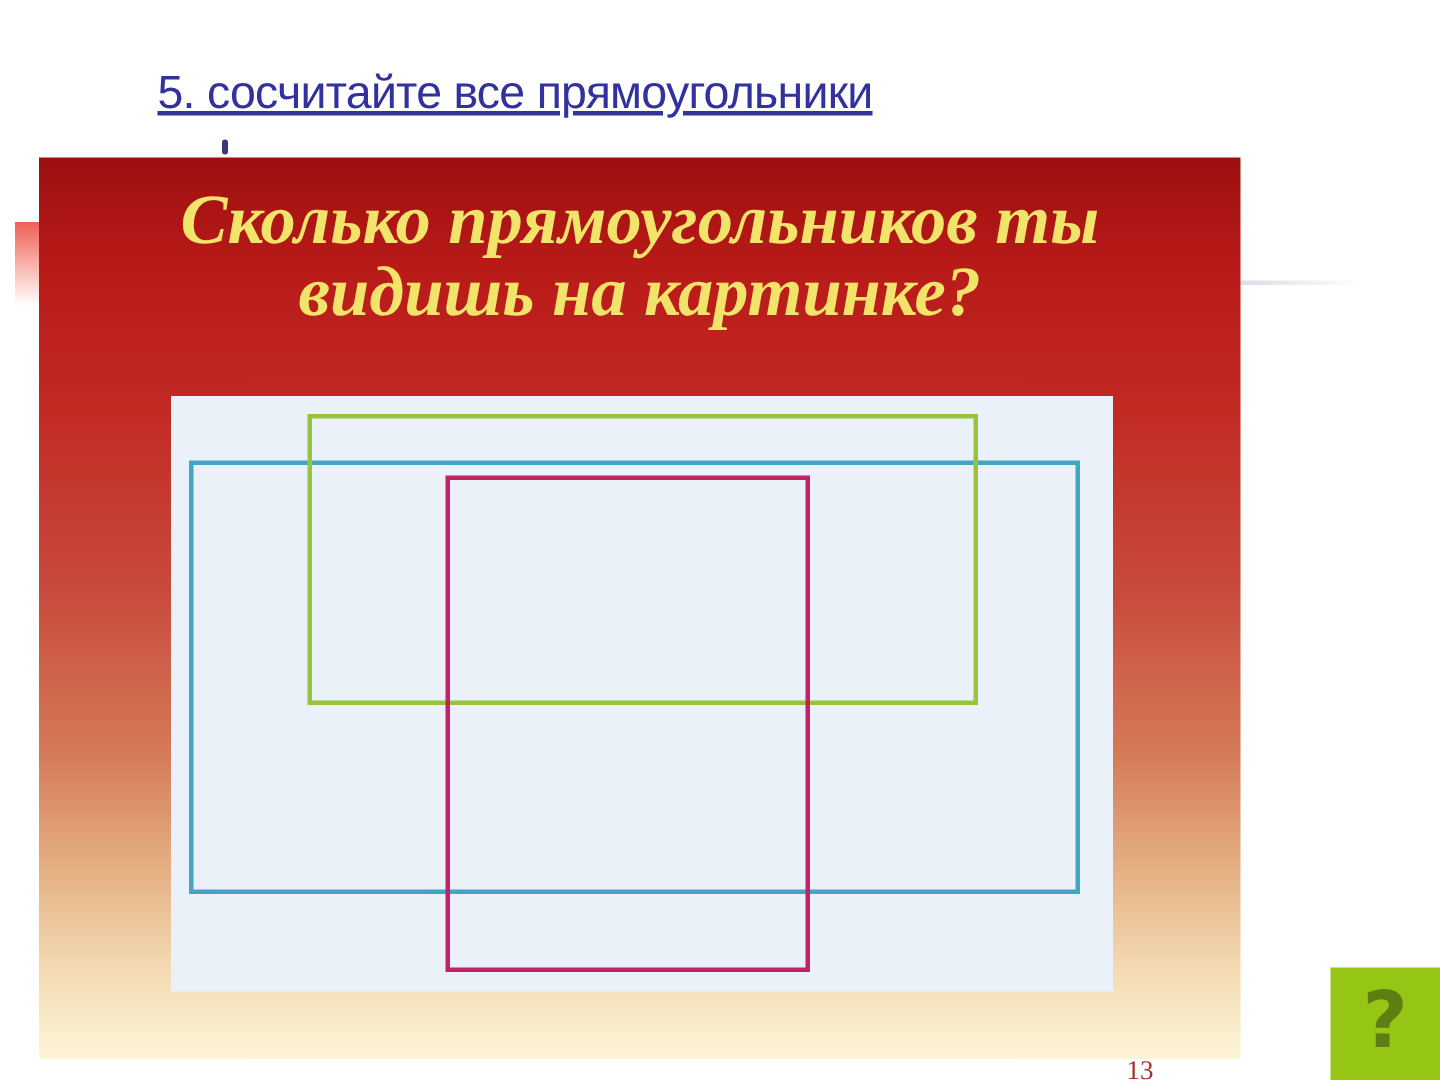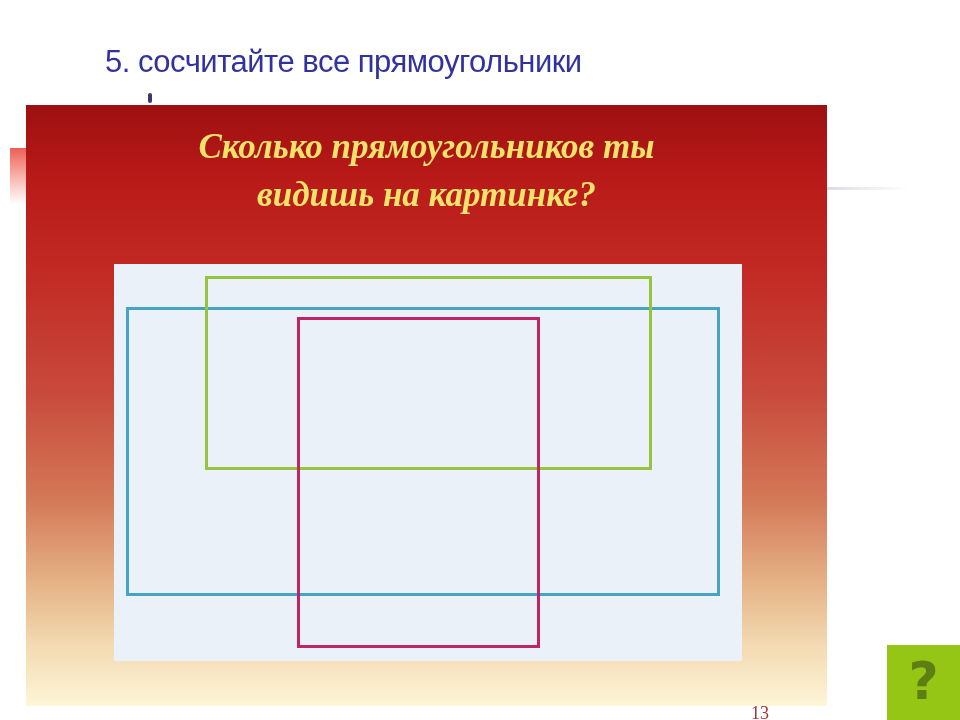--- a/index.html
+++ b/index.html
@@ -6,21 +6,21 @@
   body {
     width: 960px; height: 720px; position: relative; overflow: hidden;
     font-family: "Liberation Sans", sans-serif;
   }
   .slide { position: absolute; inset: 0; }
 
   .title {
     position: absolute; left: 105px; top: 44px;
     font-family: "Liberation Sans", sans-serif;
     font-size: 31px; letter-spacing: -0.5px;
-    color: #32329e; white-space: nowrap;
+    color: #32329e; white-space: nowrap; text-decoration: underline;
   }
   .title-period {
     position: absolute; left: 148px; top: 93px;
     width: 4px; height: 10px; border-radius: 2px;
     background: #3a3a72;
   }
 
   .left-accent {
     position: absolute; left: 10px; top: 148px; width: 17px; height: 56px;
     background: linear-gradient(180deg, #ee5f55 0%, #f9b9b2 55%, #ffffff 100%);
@@ -36,21 +36,21 @@
     background: linear-gradient(180deg,
       #9d1010 0%, #b81a18 12%, #c22a24 28%, #c84a3c 48%,
       #d47a58 66%, #e6b488 80%, #f3dab2 90%, #fdf6d8 100%);
   }
 
   .question {
     position: absolute; left: 0; top: 18px; width: 100%;
     text-align: center;
     font-family: "Liberation Serif", serif;
     font-style: italic; font-weight: bold;
-    font-size: 35px; line-height: 48px;
+    font-size: 47px; line-height: 48px;
     color: #f2e36b;
   }
 
   .figure {
     position: absolute; left: 88px; top: 159px; width: 628px; height: 397px;
     background: #eaf1f8;
   }
   .rect {
     position: absolute; box-sizing: border-box;
     border: 3px solid; background: transparent;

